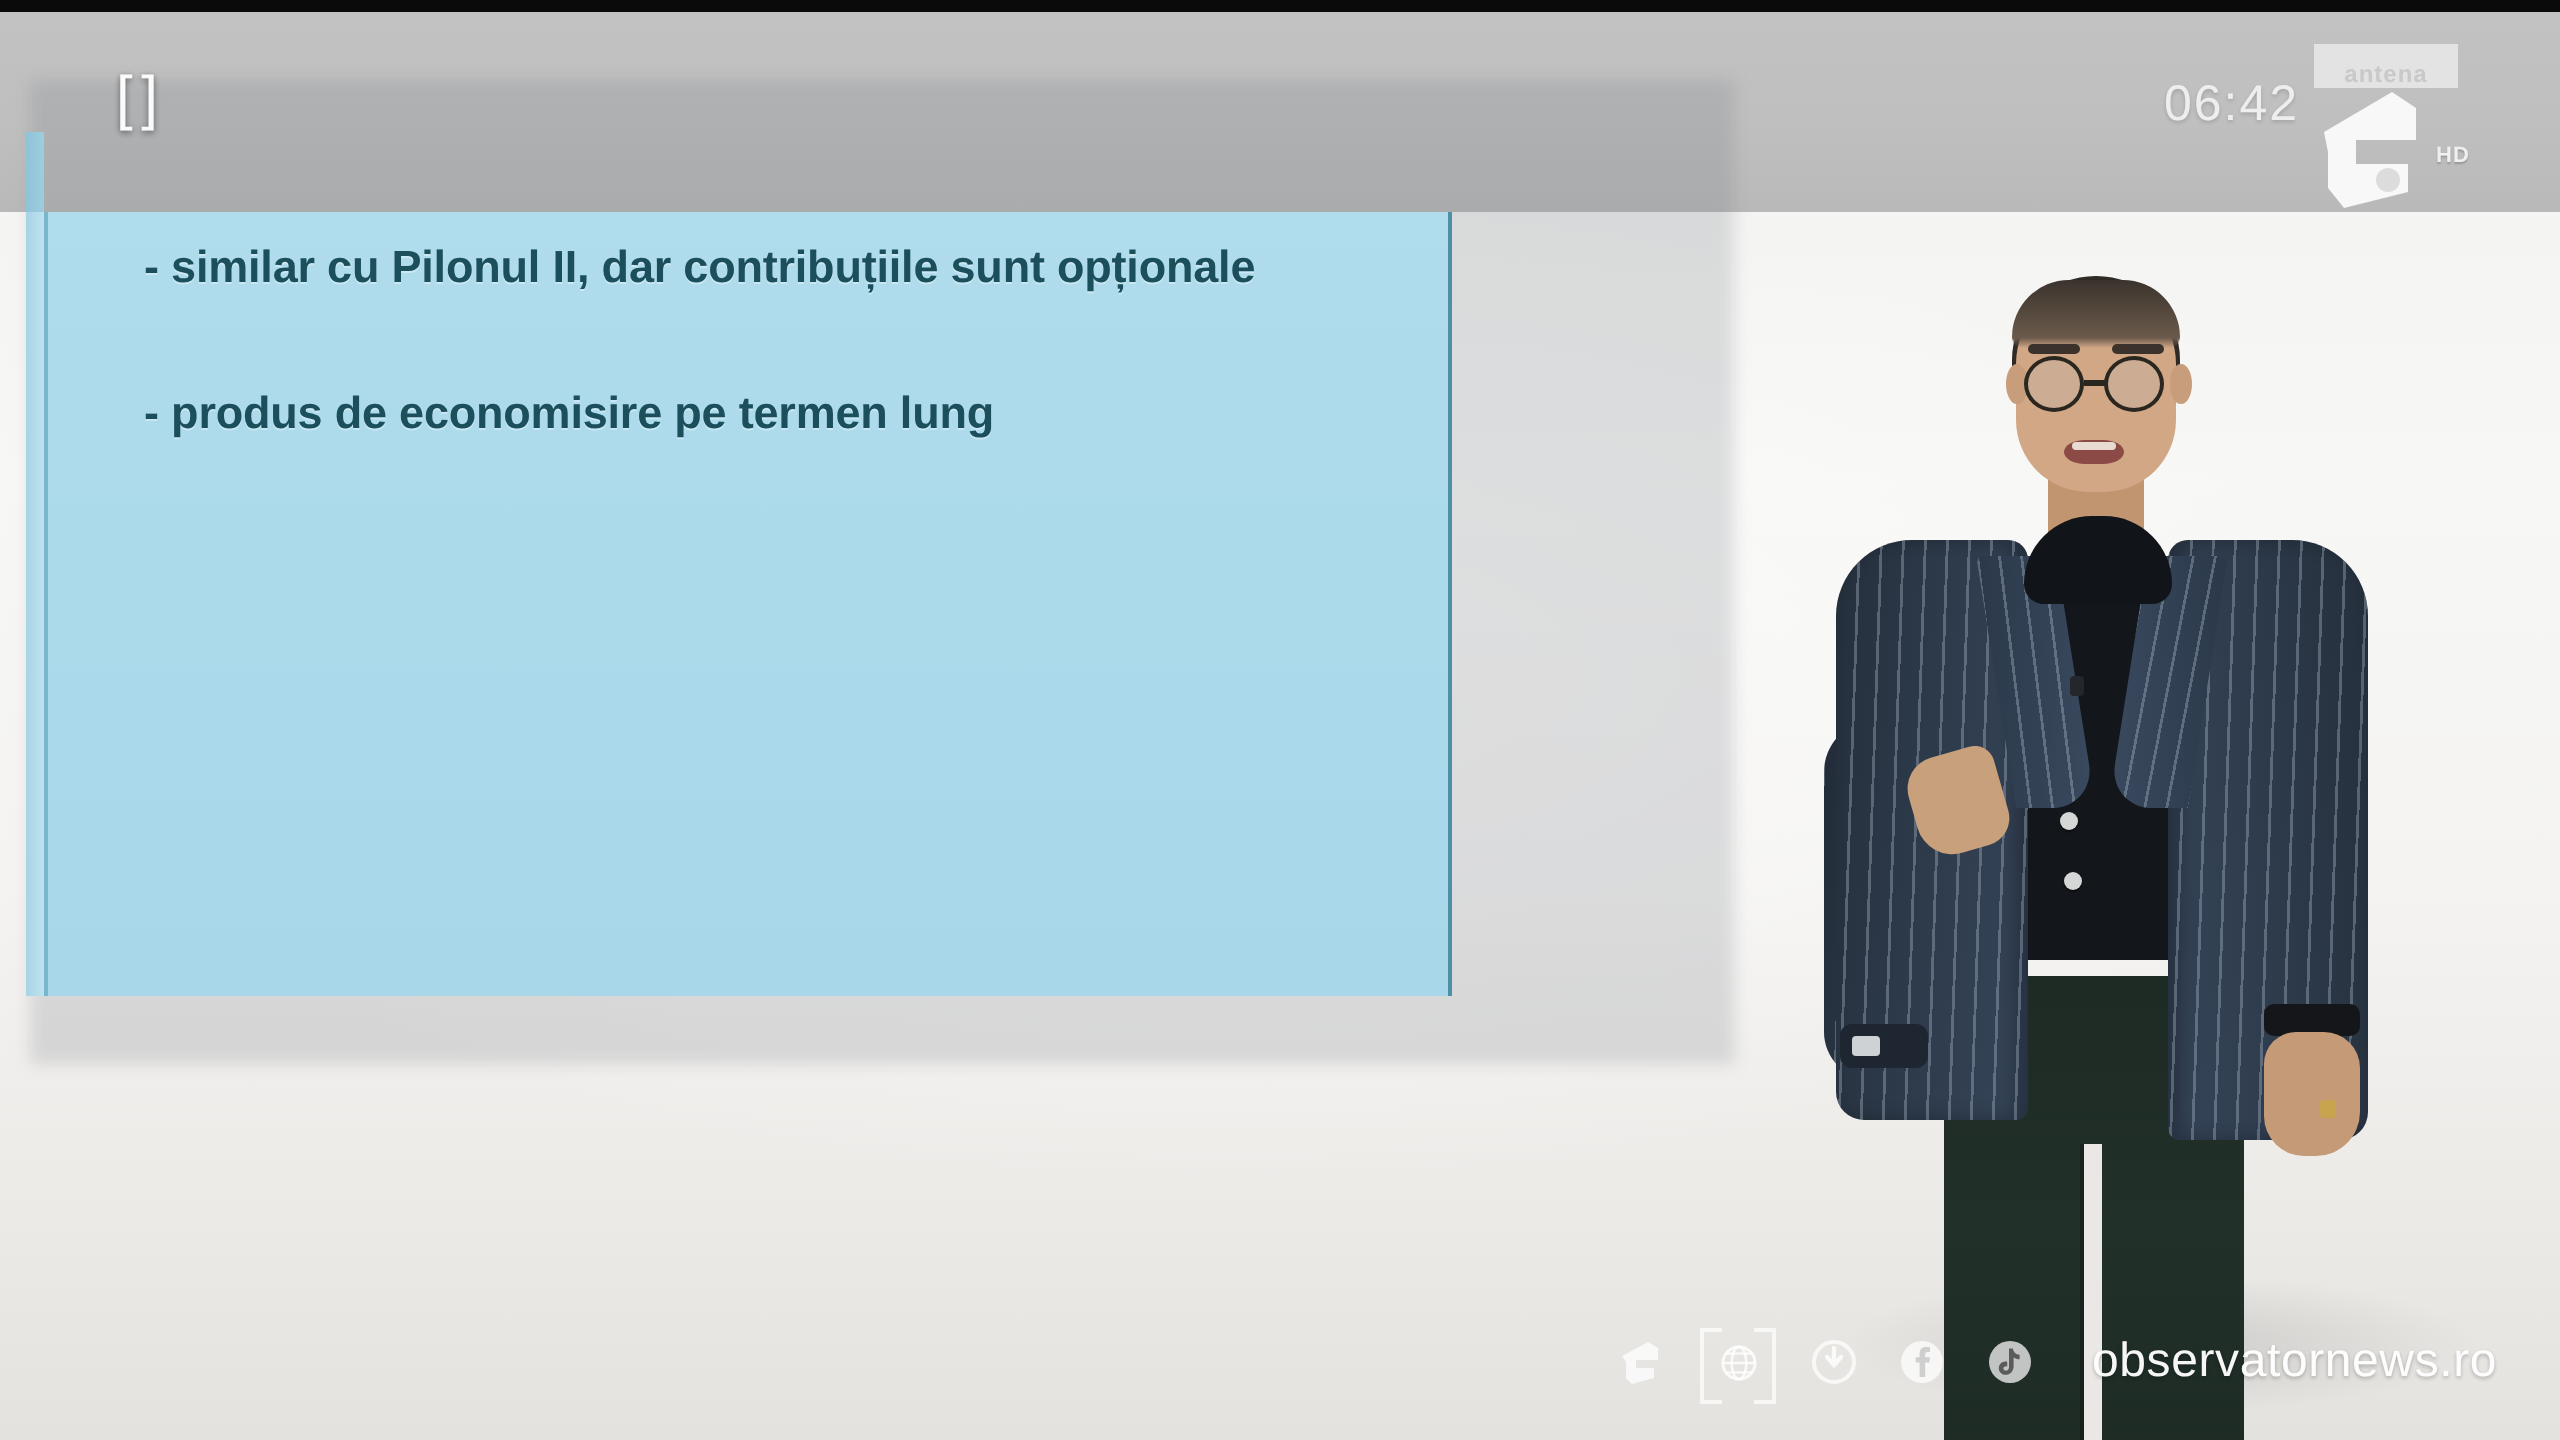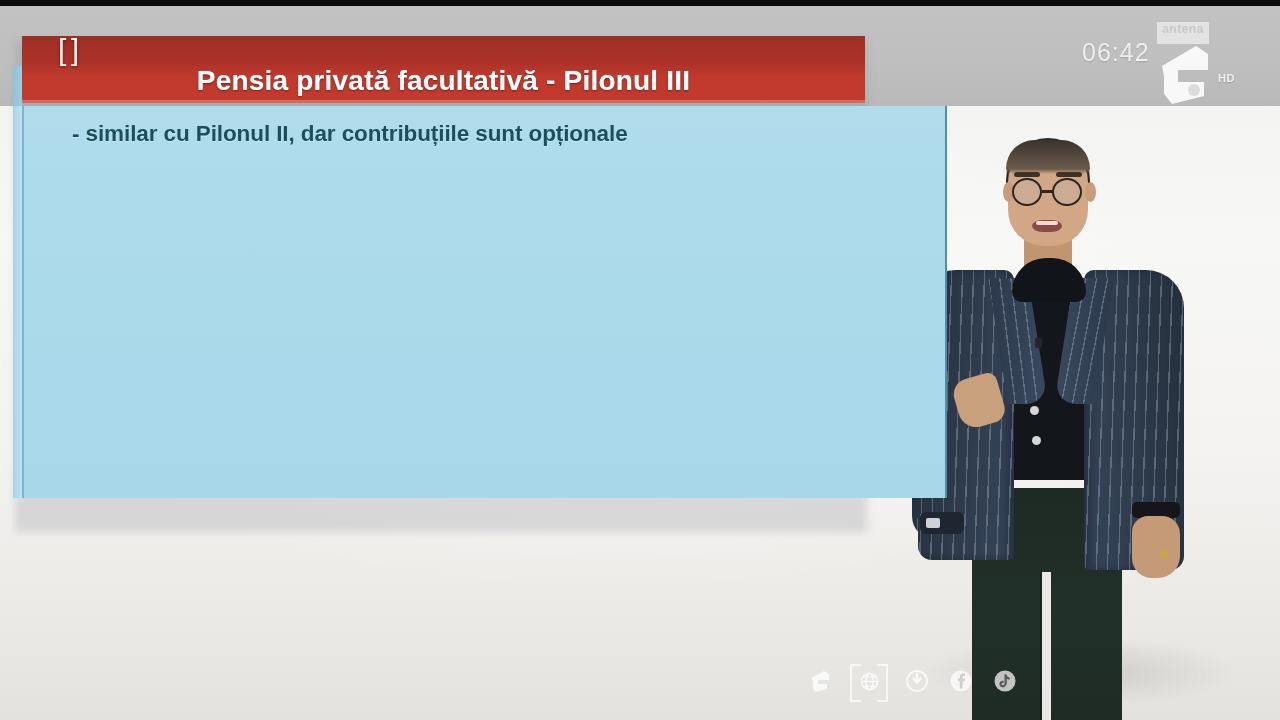--- a/index.html
+++ b/index.html
@@ -28,21 +28,21 @@
   .title-bar { position:absolute; left:9px; top:0px; width:843px; height:67px;
                background:linear-gradient(180deg,#9e2f26 0%,#ab3128 38%,#c0392c 60%,#c33a2d 100%);
                overflow:hidden; }
   .title-bar:after { content:""; position:absolute; left:0; bottom:0; width:100%; height:3px;
                background:rgba(255,255,255,.25); }
   .title-text { position:absolute; left:0; top:0; width:843px; height:67px;
                display:flex; align-items:flex-end; justify-content:center; padding-bottom:6px;
                color:#fff; font-size:28px; font-weight:bold; letter-spacing:.2px;
                text-shadow:0 1px 2px rgba(0,0,0,.45), 0 0 1px rgba(255,255,255,.5); white-space:nowrap; }
 
-  .body-panel { position:absolute; left:9px; top:70px; width:925px; height:392px;
+  .body-panel { position:absolute; left:9px; top:70px; width:704px; height:392px;
                background:linear-gradient(180deg,#b0dcec 0%,#abdaeb 50%,#a7d7e9 100%);
                border-left:2px solid #79b7cd; border-right:2px solid #4e8fa6; }
   .panel-left-edge { position:absolute; left:0px; top:70px; width:9px; height:392px;
                background:linear-gradient(90deg,#a7d4e6 0%,#bfe2ef 100%); }
   .panel-left-edge-top { position:absolute; left:0px; top:30px; width:9px; height:40px;
                background:linear-gradient(90deg,#8fc3d8 0%,#9ecddf 100%); }
 
   .bullets { position:absolute; left:48px; top:16px; width:780px; }
   .bullet { color:#1c4f5c; font-size:22.5px; font-weight:bold; line-height:1.1;
             margin-bottom:48px; white-space:nowrap; letter-spacing:-.1px;
@@ -59,22 +59,22 @@
   
   #observator { position:absolute; left:58px; top:37px; display:flex; align-items:center; gap:3px;
                 color:#fff; font-size:21px; font-weight:bold; letter-spacing:1.3px;
                 text-shadow:0 1px 3px rgba(0,0,0,.5); }
   #observator .brk { font-weight:300; font-size:30px; line-height:.85; opacity:.95; }
 
   
   #clock { position:absolute; left:1082px; top:38px; color:#f2f2f2; font-size:25px;
            font-weight:normal; letter-spacing:1px; text-shadow:0 1px 2px rgba(0,0,0,.18); opacity:.92; }
   #chlogo { position:absolute; left:1152px; top:22px; width:96px; height:90px; }
-  #chlogo .antena-box { position:absolute; left:5px; top:0px; width:52px; height:22px;
-           background:rgba(255,255,255,.55); display:flex; align-items:flex-start; justify-content:center; }
+  #chlogo .antena-box { position:absolute; left:5px; top:0px; width:72px; height:22px;
+           background:rgba(255,255,255,.55); display:flex; align-items:flex-end; justify-content:center; }
   #chlogo .antena-box span { font-size:12px; font-weight:bold; color:#c9c9c9; letter-spacing:.5px; }
   #chlogo .mark { position:absolute; left:6px; top:22px; width:58px; height:62px; }
   #chlogo .hd { position:absolute; left:66px; top:50px; font-size:11px; font-weight:bold;
            color:#f0f0f0; letter-spacing:.5px; text-shadow:0 1px 1px rgba(0,0,0,.2); }
 
   
   #presenter { position:absolute; left:860px; top:120px; width:340px; height:600px; }
   .p-hair { position:absolute; left:146px; top:18px; width:84px; height:58px;
             background:#2f2a26; border-radius:42px 42px 0 0; }
   .p-head { position:absolute; left:148px; top:22px; width:80px; height:104px;
@@ -222,30 +222,28 @@
     <div class="p-cuff-l"></div>
     <div class="p-hand-l"></div>
     <div class="p-watch"></div>
     <div class="p-hand-r"></div>
     <div class="p-ring"></div>
   </div>
 
   <div id="slide">
     <div class="slide-shadow"></div>
 
-    <div class="title-bar">
-      <div class="title-text">Pensia privată facultativă - Pilonul III</div>
-    </div>
 
     <div class="panel-left-edge-top"></div>
     <div class="panel-left-edge"></div>
 
     <div class="body-panel">
       <div class="bullets">
         <div class="bullet">- similar cu Pilonul II, dar contribuțiile sunt opționale</div>
+        <div class="bullet">- produs de economisire pe termen lung</div>
       </div>
     </div>
 
   </div>
 
   <div id="observator">
     <span class="brk">[</span>
     <span class="brk">]</span>
   </div>
 
@@ -296,16 +294,17 @@
       </div>
       <div class="sic">
         <svg viewBox="0 0 26 26" width="26" height="26">
           <circle cx="13" cy="13" r="10.5" fill="rgba(255,255,255,.72)"></circle>
           <path d="M14.4 6.2 C14.7 8.1 15.9 9.2 17.8 9.4 V11.6 C16.7 11.6 15.7 11.3 14.8 10.7
                    V15.1 C14.8 17.6 13 19.4 10.8 19.4 C9 19.4 7.4 18.1 7.4 16.1 C7.4 14.2 8.9 12.8 10.8 12.8
                    C11.1 12.8 11.4 12.8 11.6 12.9 V15.2 C11.4 15.1 11.1 15.1 10.9 15.1 C10.3 15.1 9.7 15.6 9.7 16.2
                    C9.7 16.9 10.3 17.3 10.9 17.3 C11.8 17.3 12.5 16.6 12.5 15.6 V6.2 Z" fill="#5b5b5b"></path>
         </svg>
       </div>
+      <div class="site-url">observatornews.ro</div>
     </div>
   </div>
 
 </div>
 
 </body></html>

